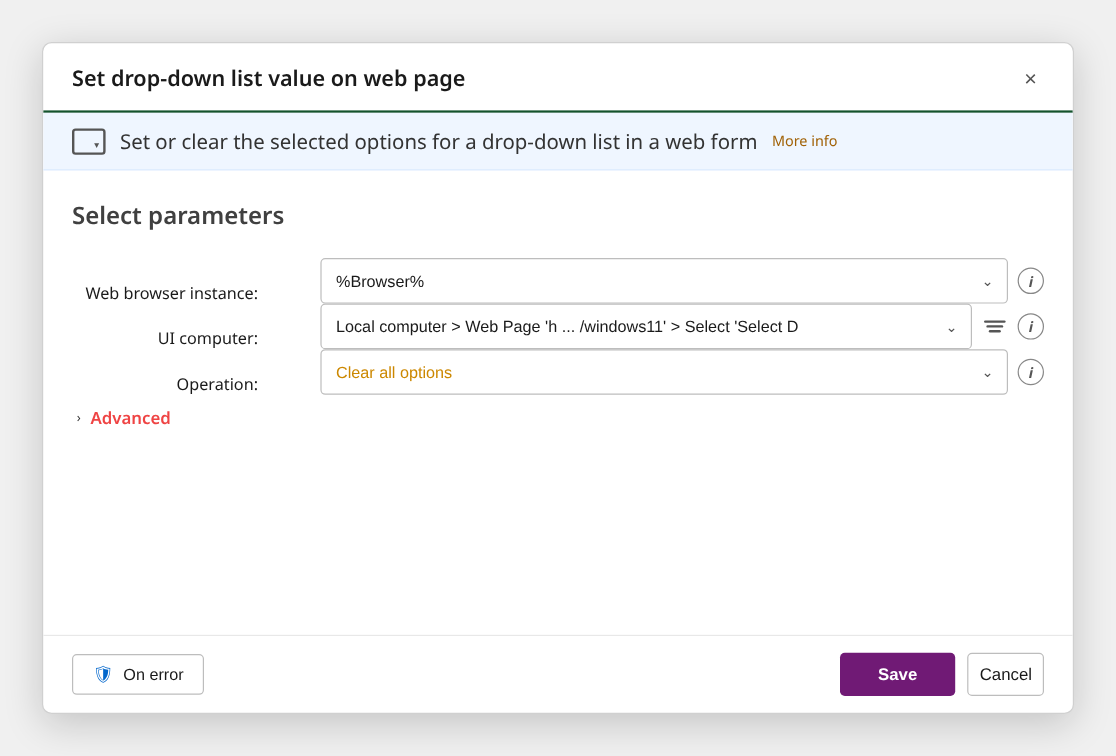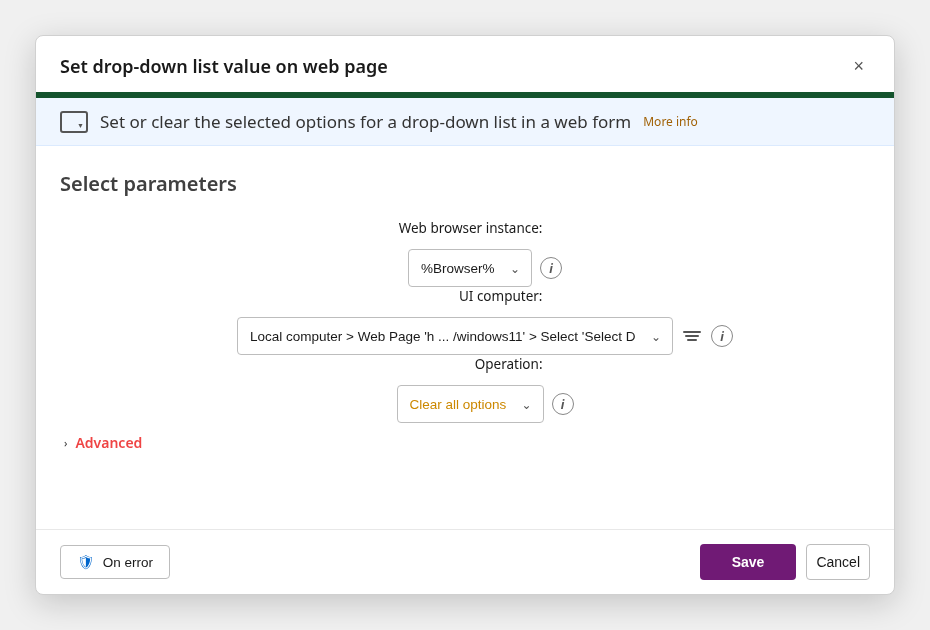--- a/index.html
+++ b/index.html
@@ -21,21 +21,21 @@
       display: flex;
       flex-direction: column;
       overflow: hidden;
       border: 1px solid #d0d0d0;
     }
     .dialog-header {
       display: flex;
       align-items: center;
       justify-content: space-between;
       padding: 18px 24px 14px 24px;
-      border-bottom: 6px solid #14532d;
+      border-bottom: 2px solid #14532d;
     }
     .dialog-title {
       font-size: 18px;
       font-weight: 600;
       color: #1a1a1a;
     }
     .close-btn {
       background: none;
       border: none;
       cursor: pointer;
@@ -86,23 +86,22 @@
       flex: 1;
     }
     .section-title {
       font-size: 20px;
       font-weight: 600;
       color: #404040;
       margin-bottom: 22px;
     }
     .form-row {
       display: flex;
-      align-items: center;
+      align-items: flex-end;
       gap: 12px;
-      flex-direction: column;
     }
     .form-label {
       font-size: 13.5px;
       color: #1a1a1a;
       width: 155px;
       flex-shrink: 0;
       text-align: right;
     }
     .form-control-wrap {
       display: flex;

